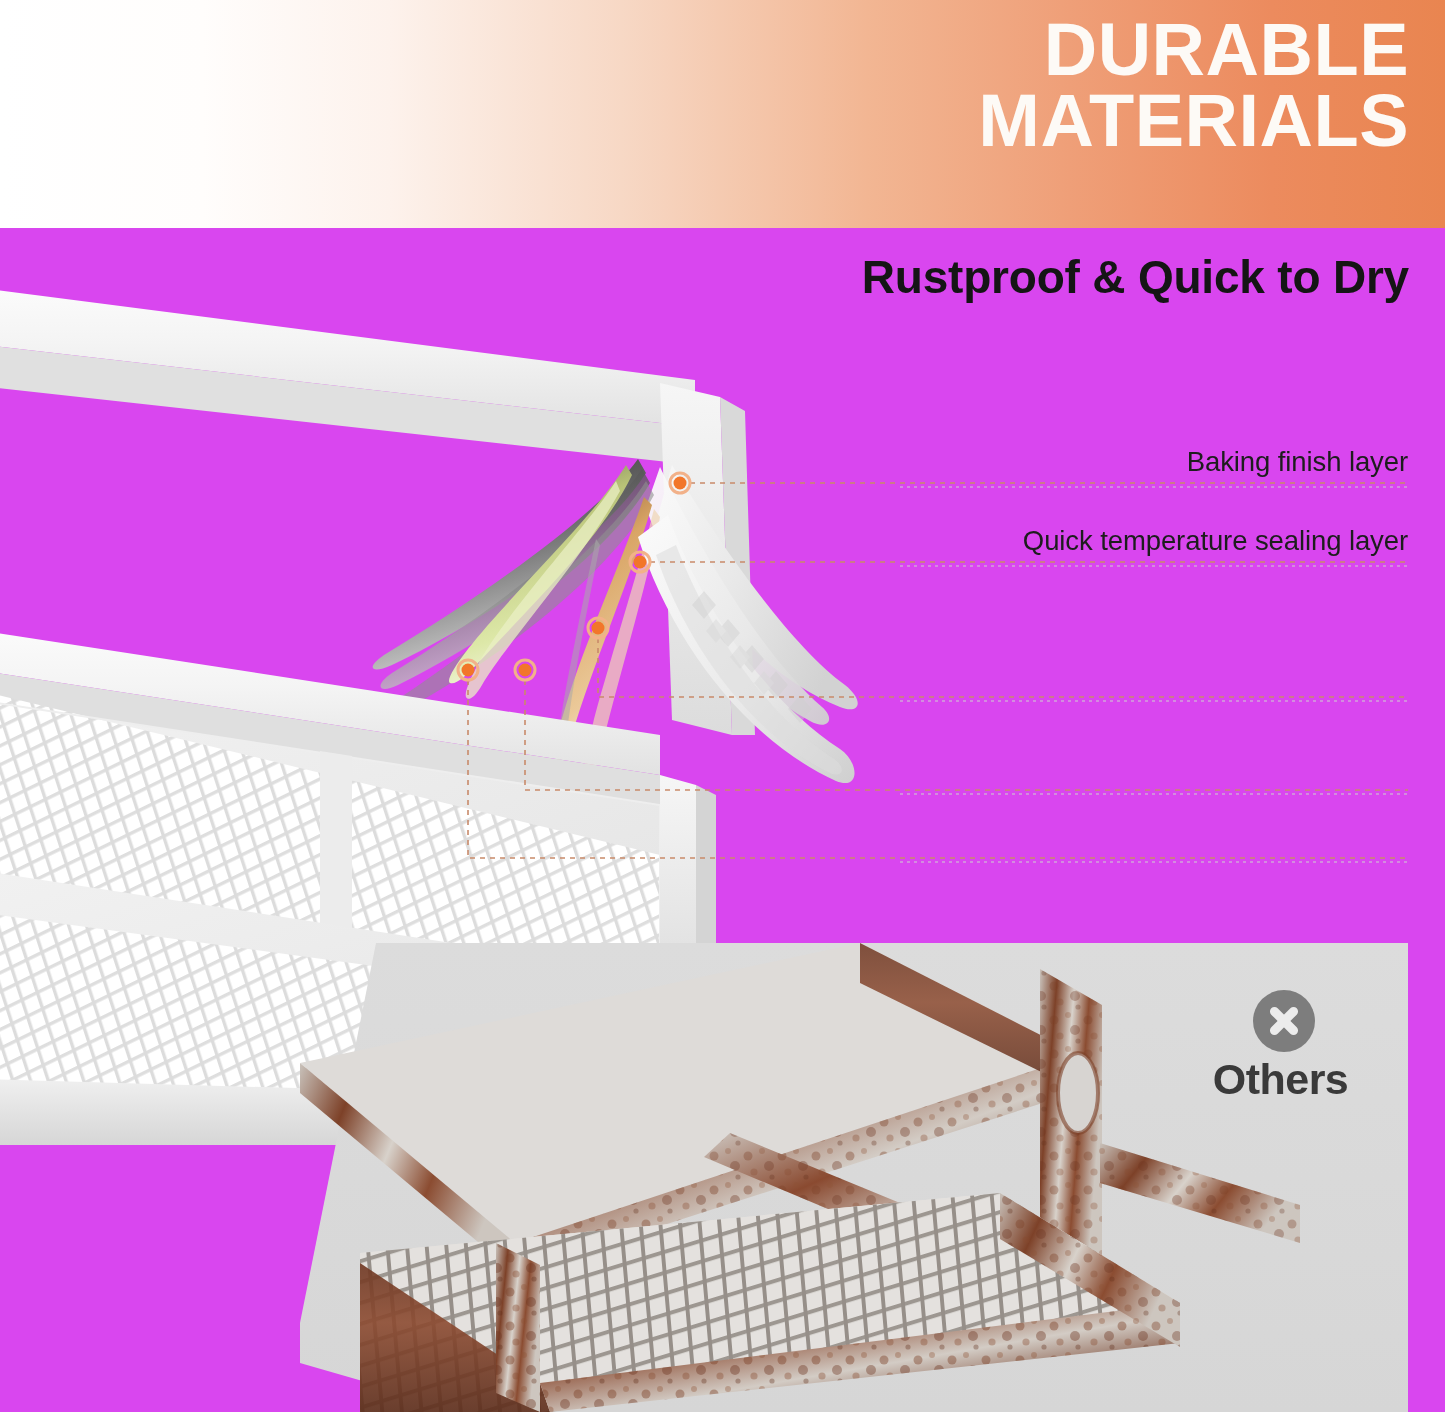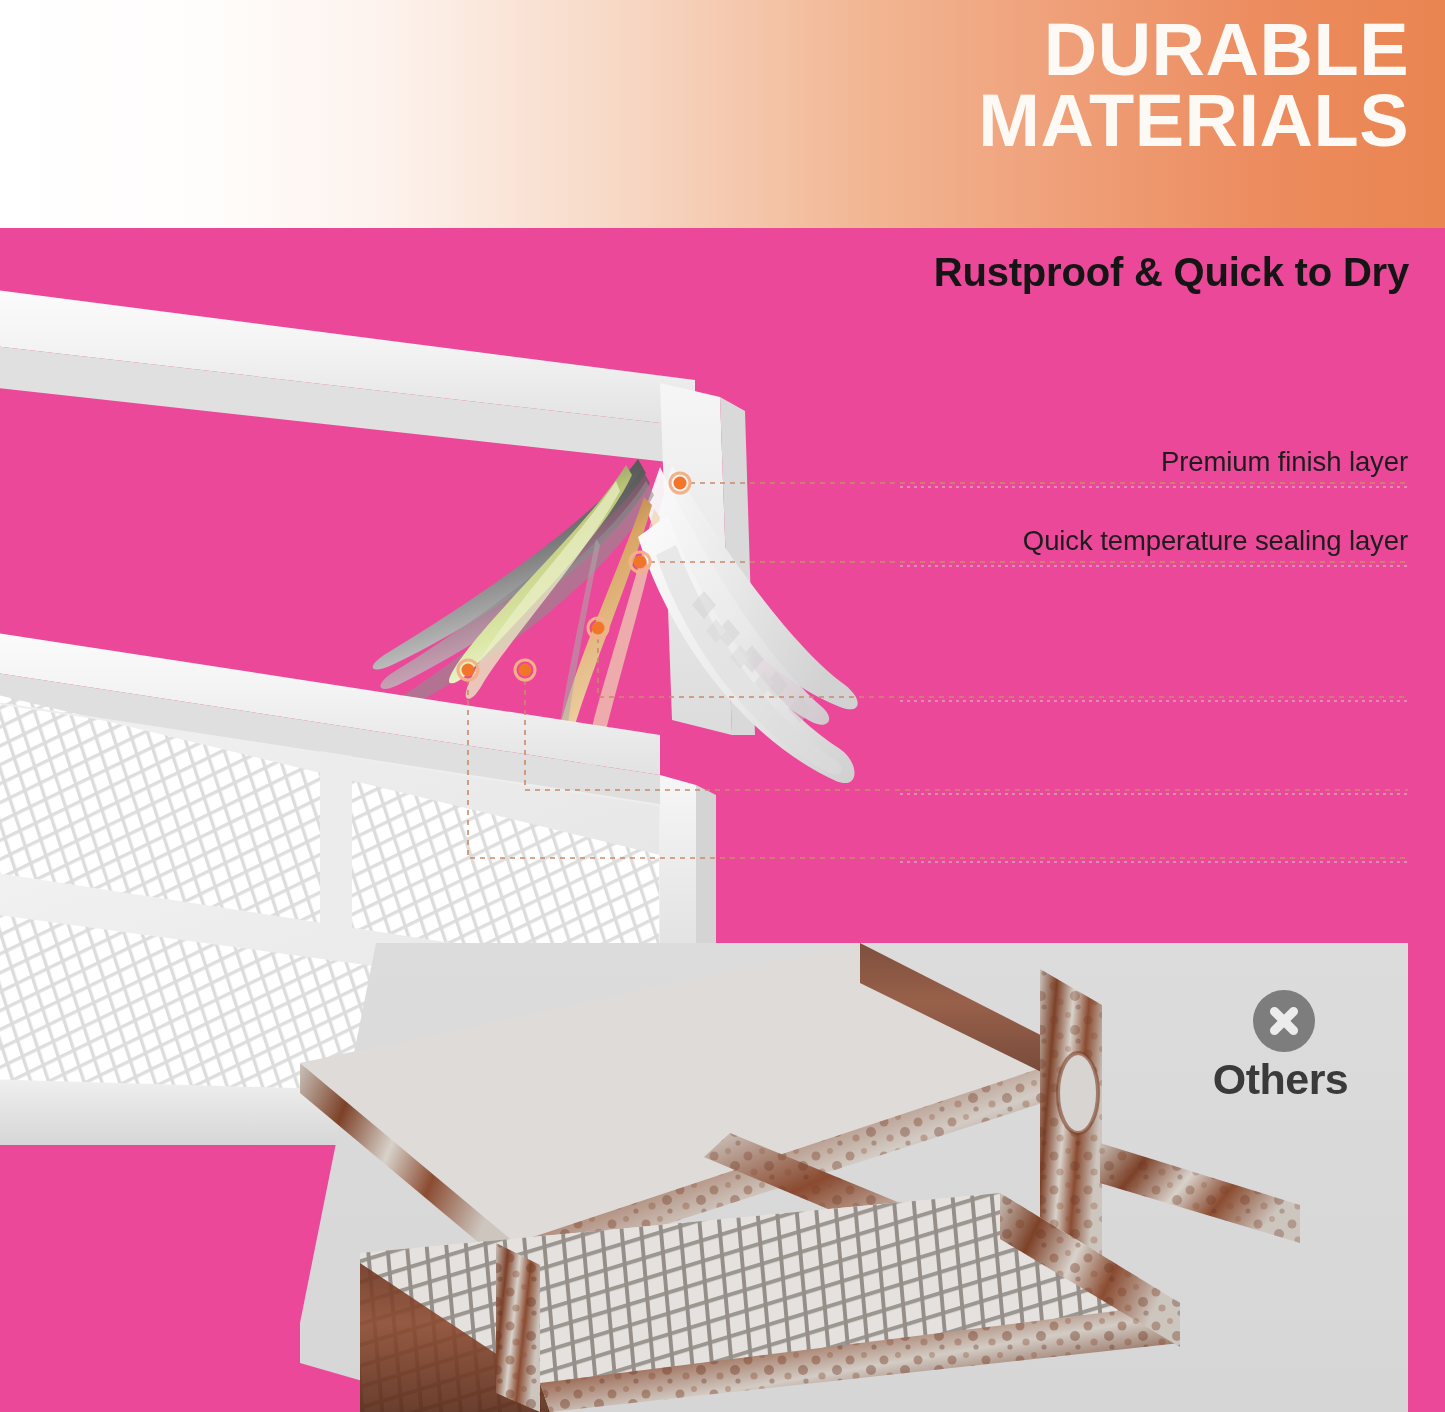--- a/index.html
+++ b/index.html
@@ -1,18 +1,18 @@
 <!DOCTYPE html>
 <html><head>
 <meta charset="utf-8">
 <title>Durable Materials Infographic</title>
 <style>
   html,body{margin:0;padding:0;background:#fff;}
   body{font-family:"Liberation Sans","DejaVu Sans",sans-serif;}
-  #stage{position:relative;width:1445px;height:1412px;overflow:hidden;background:#ec4899;}
+  #stage{position:relative;width:1445px;height:1412px;overflow:hidden;background:#d946ef;}
 
   
   .banner{
     position:absolute;left:0;top:0;width:1445px;height:228px;
     background:linear-gradient(90deg,
       #ffffff 0%, #fffdfc 14%, #fdf2ec 27%, #f7d8c5 43%,
       #f2b693 60%, #ef9f78 74%, #ec8b5e 88%, #e98550 100%);
   }
   .banner-title{
     position:absolute;right:36px;top:14px;
@@ -20,21 +20,21 @@
     color:#fdfaf6;
     font-size:74px;line-height:0.96;
     font-weight:700;letter-spacing:0.5px;
   }
   .banner-title .l2{display:block;}
 
   .subtitle{
     position:absolute;right:36px;top:250px;
     width:900px;text-align:right;
     color:#151515;
-    font-size:40px;font-weight:700;letter-spacing:-0.2px;
+    font-size:46px;font-weight:700;letter-spacing:-0.2px;
   }
 
   
   .product{position:absolute;left:-40px;top:215px;width:900px;height:930px;}
   .product svg{position:absolute;left:0;top:0;}
 
   
   .callouts{position:absolute;left:0;top:0;width:1445px;height:1412px;}
   .lbl{
     position:absolute;
@@ -258,21 +258,21 @@
       <circle cx="598" cy="628" r="6.5" fill="#f2762a"></circle>
       <circle cx="525" cy="670" r="10" fill="none" stroke="#f2b189" stroke-width="3"></circle>
       <circle cx="525" cy="670" r="6.5" fill="#f2762a"></circle>
       <circle cx="468" cy="670" r="10" fill="none" stroke="#f2b189" stroke-width="3"></circle>
       <circle cx="468" cy="670" r="6.5" fill="#f2762a"></circle>
     </g>
   </svg>
 
   <div class="callouts">
     <div class="lbl" style="right:37px;top:446px;">
-      <span>Premium finish layer</span>
+      <span>Baking finish layer</span>
     </div>
     <div class="lbl" style="right:37px;top:525px;">
       <span>Quick temperature sealing layer</span>
     </div>
   </div>
 
   <div class="others-panel">
     <svg class="others-bg" width="1108" height="469" viewBox="0 0 1108 469">
       <defs>
         <linearGradient id="grayBg" x1="0" y1="0" x2="0" y2="1">

